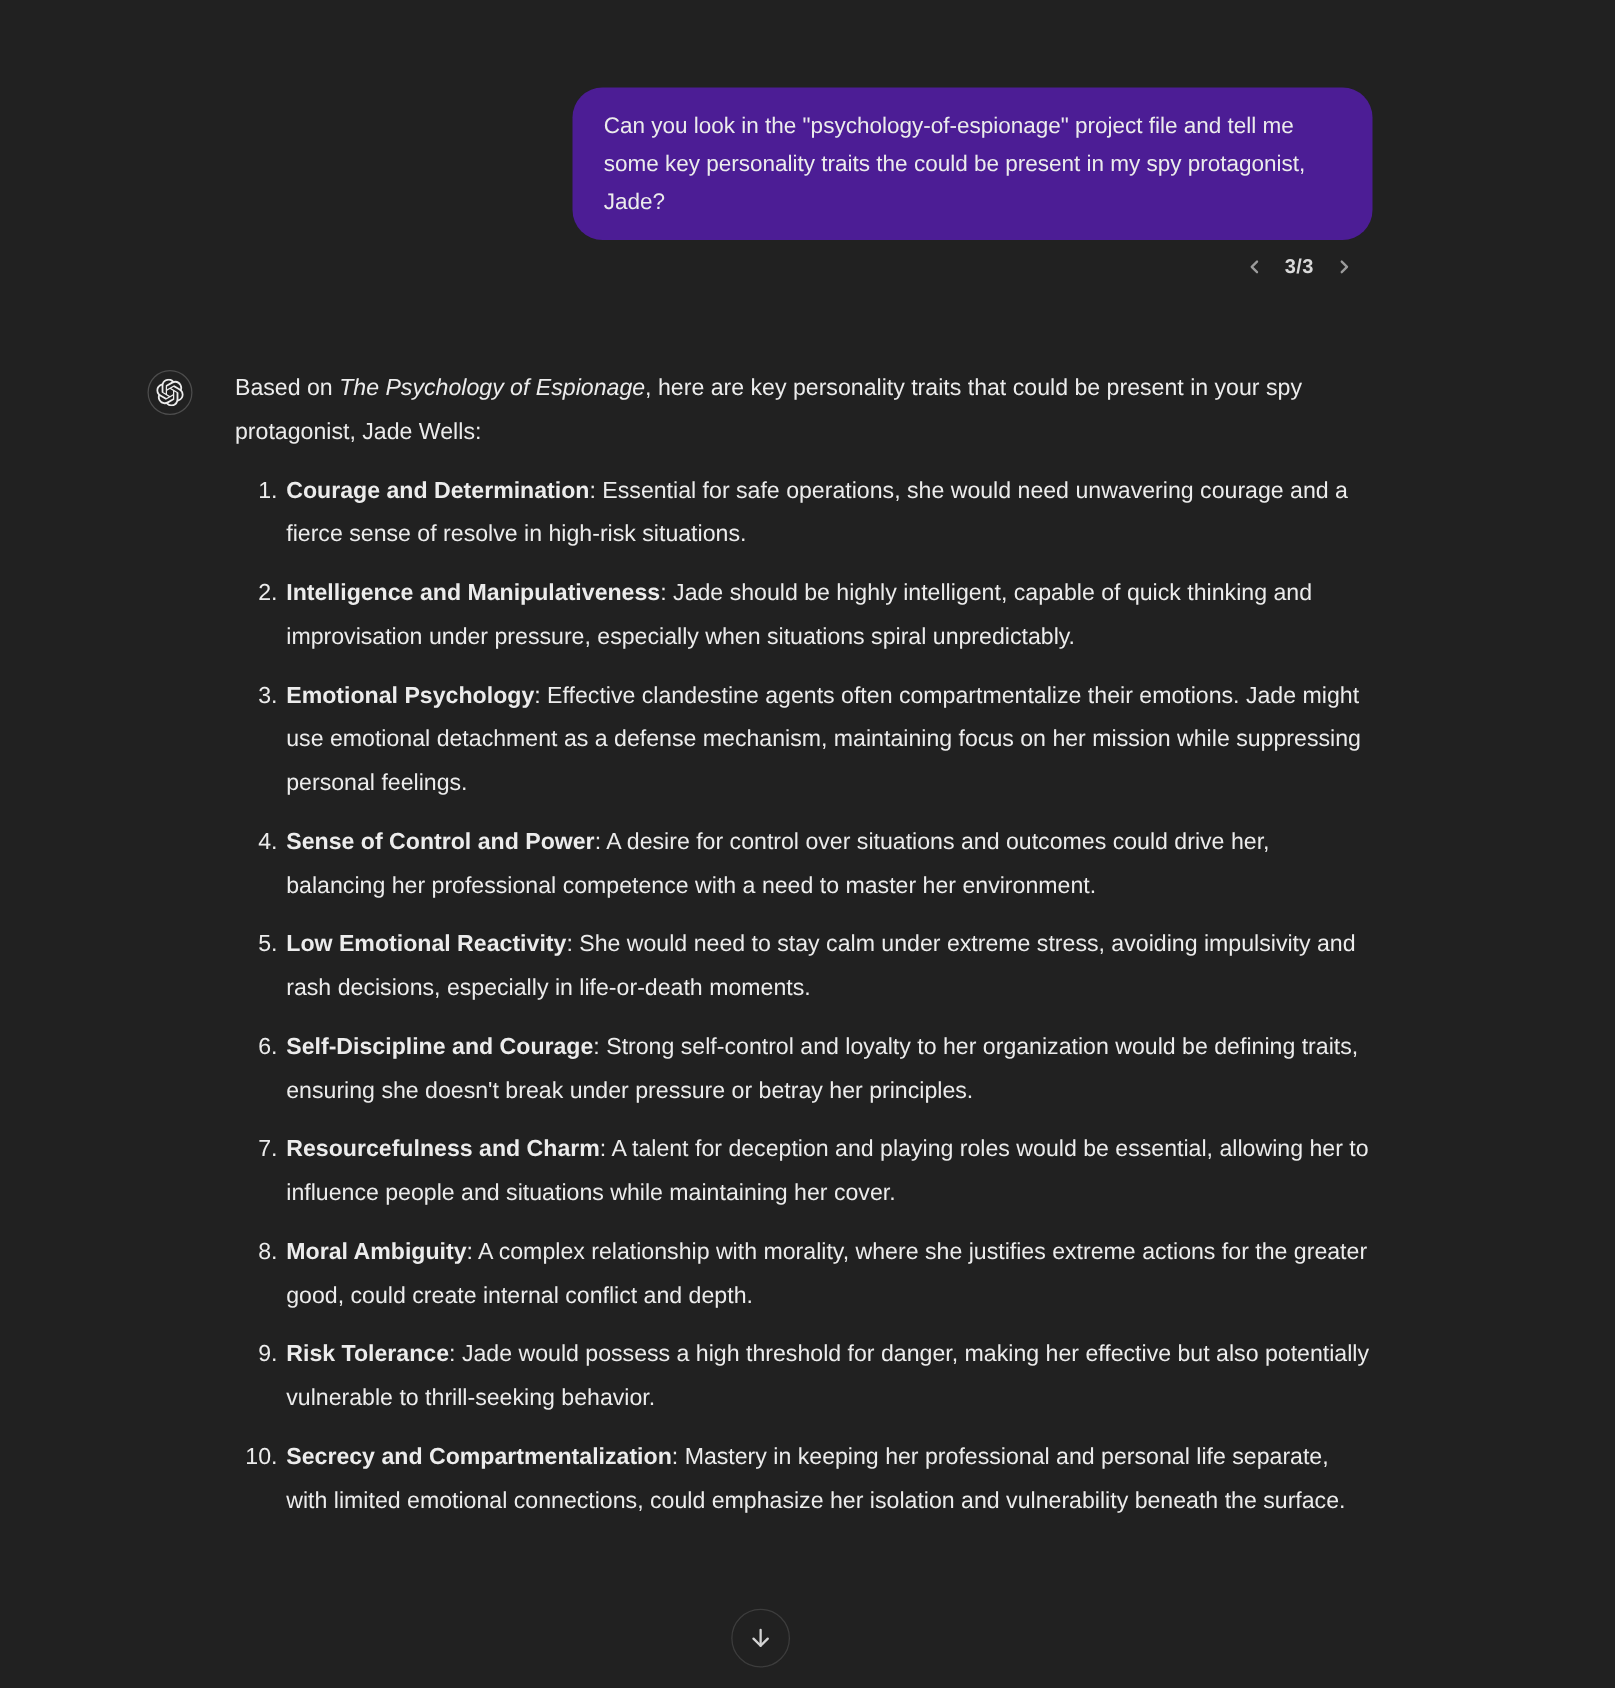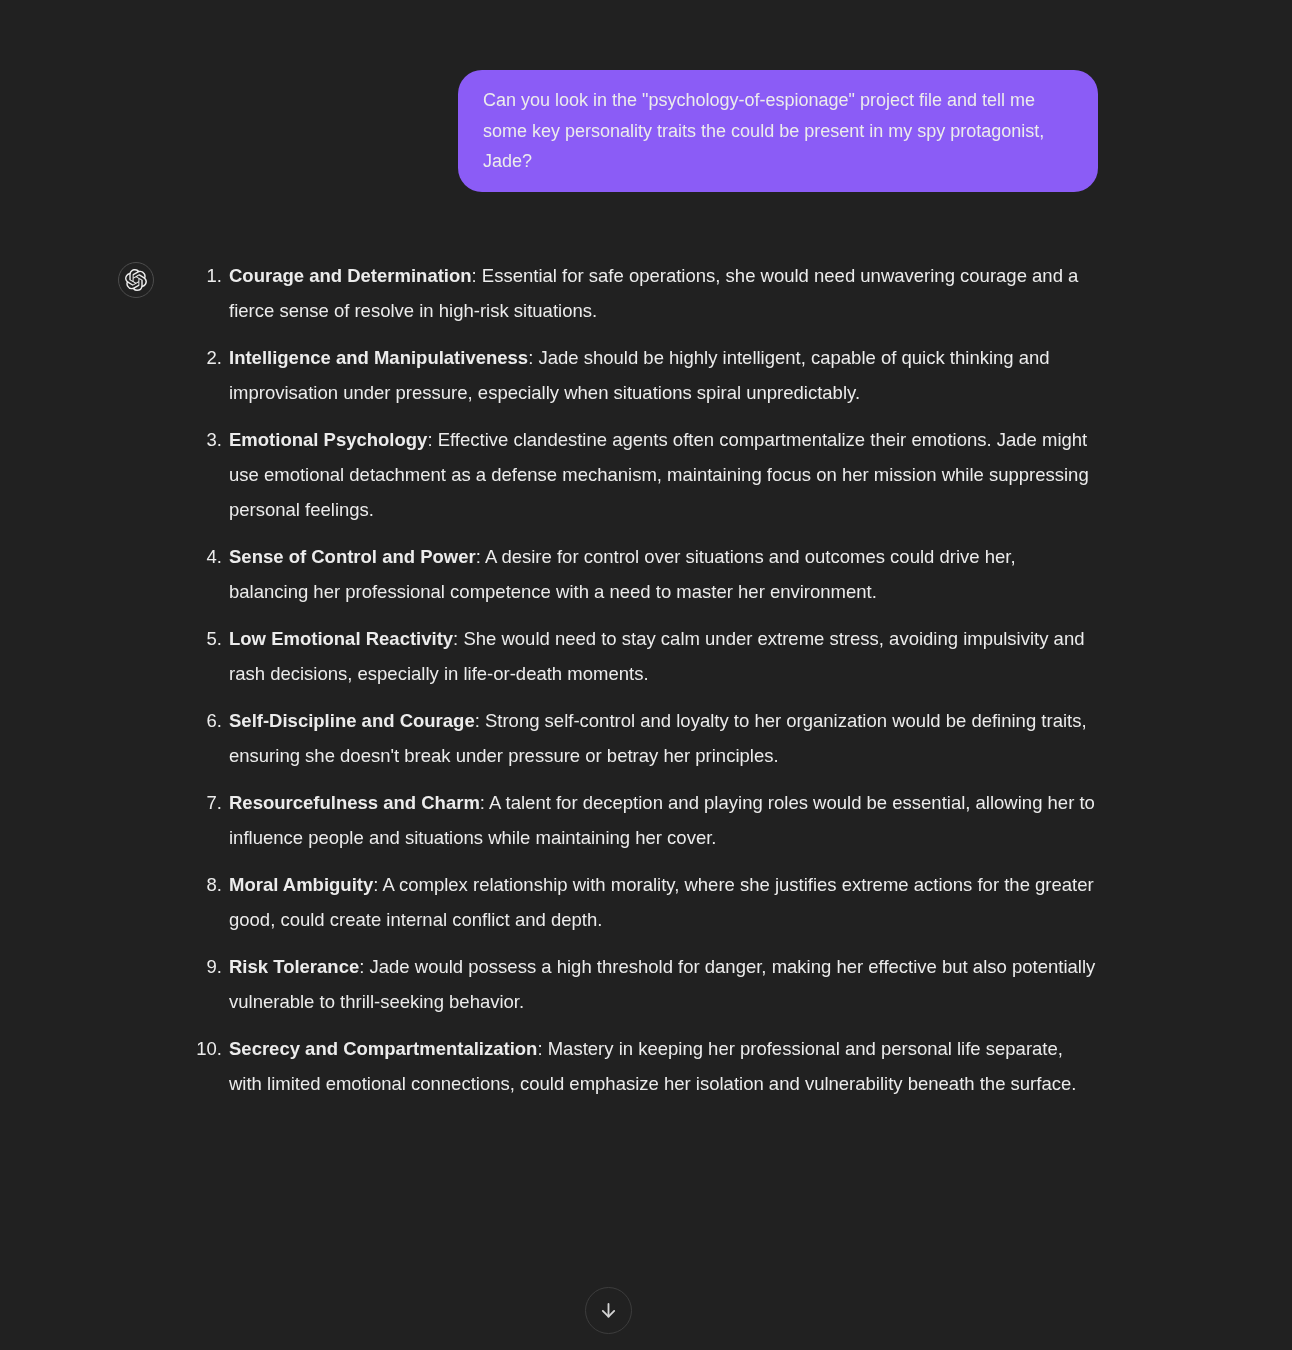--- a/index.html
+++ b/index.html
@@ -19,21 +19,21 @@
     left: 118px; top: 0;
     width: 980px;
   }
   
   .user-row {
     display: flex;
     justify-content: flex-end;
     margin-top: 70px;
   }
   .user-bubble {
-    background: #8b5cf6;
+    background: #4c1d95;
     border-radius: 24px;
     padding: 15px 25px;
     max-width: 640px;
     font-size: 18px;
     line-height: 30.5px;
     color: #ececec;
   }
   .pagination {
     display: flex;
     justify-content: flex-end;
@@ -107,31 +107,49 @@
 </style>
 </head>
 <body>
 
 <div class="conversation">
 
   <div class="user-row">
     <div class="user-bubble">Can you look in the "psychology-of-espionage" project file and tell me some key personality traits the could be present in my spy protagonist, Jade?</div>
   </div>
 
+  <div class="pagination">
+    <button class="chev-btn" aria-label="previous">
+      <span style="display:flex">
+        <svg width="17" height="17" viewBox="0 0 24 24" fill="none" stroke="#9b9b9b" stroke-width="2.6" stroke-linecap="round" stroke-linejoin="round">
+            <polyline points="15 18 9 12 15 6"></polyline>
+          </svg>
+      </span>
+    </button>
+    <span class="page-indicator">3/3</span>
+    <button class="chev-btn" aria-label="next">
+      <span style="display:flex">
+        <svg width="17" height="17" viewBox="0 0 24 24" fill="none" stroke="#9b9b9b" stroke-width="2.6" stroke-linecap="round" stroke-linejoin="round">
+            <polyline points="9 18 15 12 9 6"></polyline>
+          </svg>
+      </span>
+    </button>
+  </div>
 
   <div class="assistant-row">
     <div class="avatar">
       <span style="display:flex">
         <svg viewBox="0 0 24 24" xmlns="http://www.w3.org/2000/svg">
             <path d="M22.2819 9.8211a5.9847 5.9847 0 0 0-.5157-4.9108 6.0462 6.0462 0 0 0-6.5098-2.9A6.0651 6.0651 0 0 0 4.9807 4.1818a5.9847 5.9847 0 0 0-3.9977 2.9 6.0462 6.0462 0 0 0 .7427 7.0966 5.98 5.98 0 0 0 .511 4.9107 6.051 6.051 0 0 0 6.5146 2.9001A5.9847 5.9847 0 0 0 13.2599 24a6.0557 6.0557 0 0 0 5.7718-4.2058 5.9894 5.9894 0 0 0 3.9977-2.9001 6.0557 6.0557 0 0 0-.7475-7.073zm-9.022 12.6081a4.4755 4.4755 0 0 1-2.8764-1.0408l.1419-.0804 4.7783-2.7582a.7948.7948 0 0 0 .3927-.6813v-6.7369l2.02 1.1686a.071.071 0 0 1 .038.052v5.5826a4.504 4.504 0 0 1-4.4945 4.4944zm-9.6607-4.1254a4.4708 4.4708 0 0 1-.5346-3.0137l.142.0852 4.783 2.7582a.7712.7712 0 0 0 .7806 0l5.8428-3.3685v2.3324a.0804.0804 0 0 1-.0332.0615L9.74 19.9502a4.4992 4.4992 0 0 1-6.1408-1.6464zM2.3408 7.8956a4.485 4.485 0 0 1 2.3655-1.9728V11.6a.7664.7664 0 0 0 .3879.6765l5.8144 3.3543-2.0201 1.1685a.0757.0757 0 0 1-.071 0l-4.8303-2.7865A4.504 4.504 0 0 1 2.3408 7.8956zm16.5963 3.8558L13.1038 8.364 15.1192 7.2a.0757.0757 0 0 1 .071 0l4.8303 2.7913a4.4944 4.4944 0 0 1-.6765 8.1042v-5.6772a.79.79 0 0 0-.407-.667zm2.0107-3.0231l-.142-.0852-4.7735-2.7818a.7759.7759 0 0 0-.7854 0L9.409 9.2297V6.8974a.0662.0662 0 0 1 .0284-.0615l4.8303-2.7866a4.4992 4.4992 0 0 1 6.6802 4.66zM8.3065 12.863l-2.02-1.1638a.0804.0804 0 0 1-.038-.0567V6.0742a4.4992 4.4992 0 0 1 7.3757-3.4537l-.142.0805L8.704 5.459a.7948.7948 0 0 0-.3927.6813zm1.0976-2.3654l2.602-1.4998 2.6069 1.4998v2.9994l-2.5974 1.4997-2.6067-1.4997z"></path>
           </svg>
       </span>
     </div>
 
     <div class="assistant-content">
+      <p class="intro"><span>Based on </span><em>The Psychology of Espionage</em><span>, here are key personality traits that could be present in your spy protagonist, Jade Wells:</span></p>
 
       <ol class="trait-list">
         <li class="trait">
           <span class="num">1.</span>
           <p class="trait-text"><strong>Courage and Determination</strong><span>: Essential for safe operations, she would need unwavering courage and a fierce sense of resolve in high-risk situations.</span></p>
         </li>
         <li class="trait">
           <span class="num">2.</span>
           <p class="trait-text"><strong>Intelligence and Manipulativeness</strong><span>: Jade should be highly intelligent, capable of quick thinking and improvisation under pressure, especially when situations spiral unpredictably.</span></p>
         </li>

